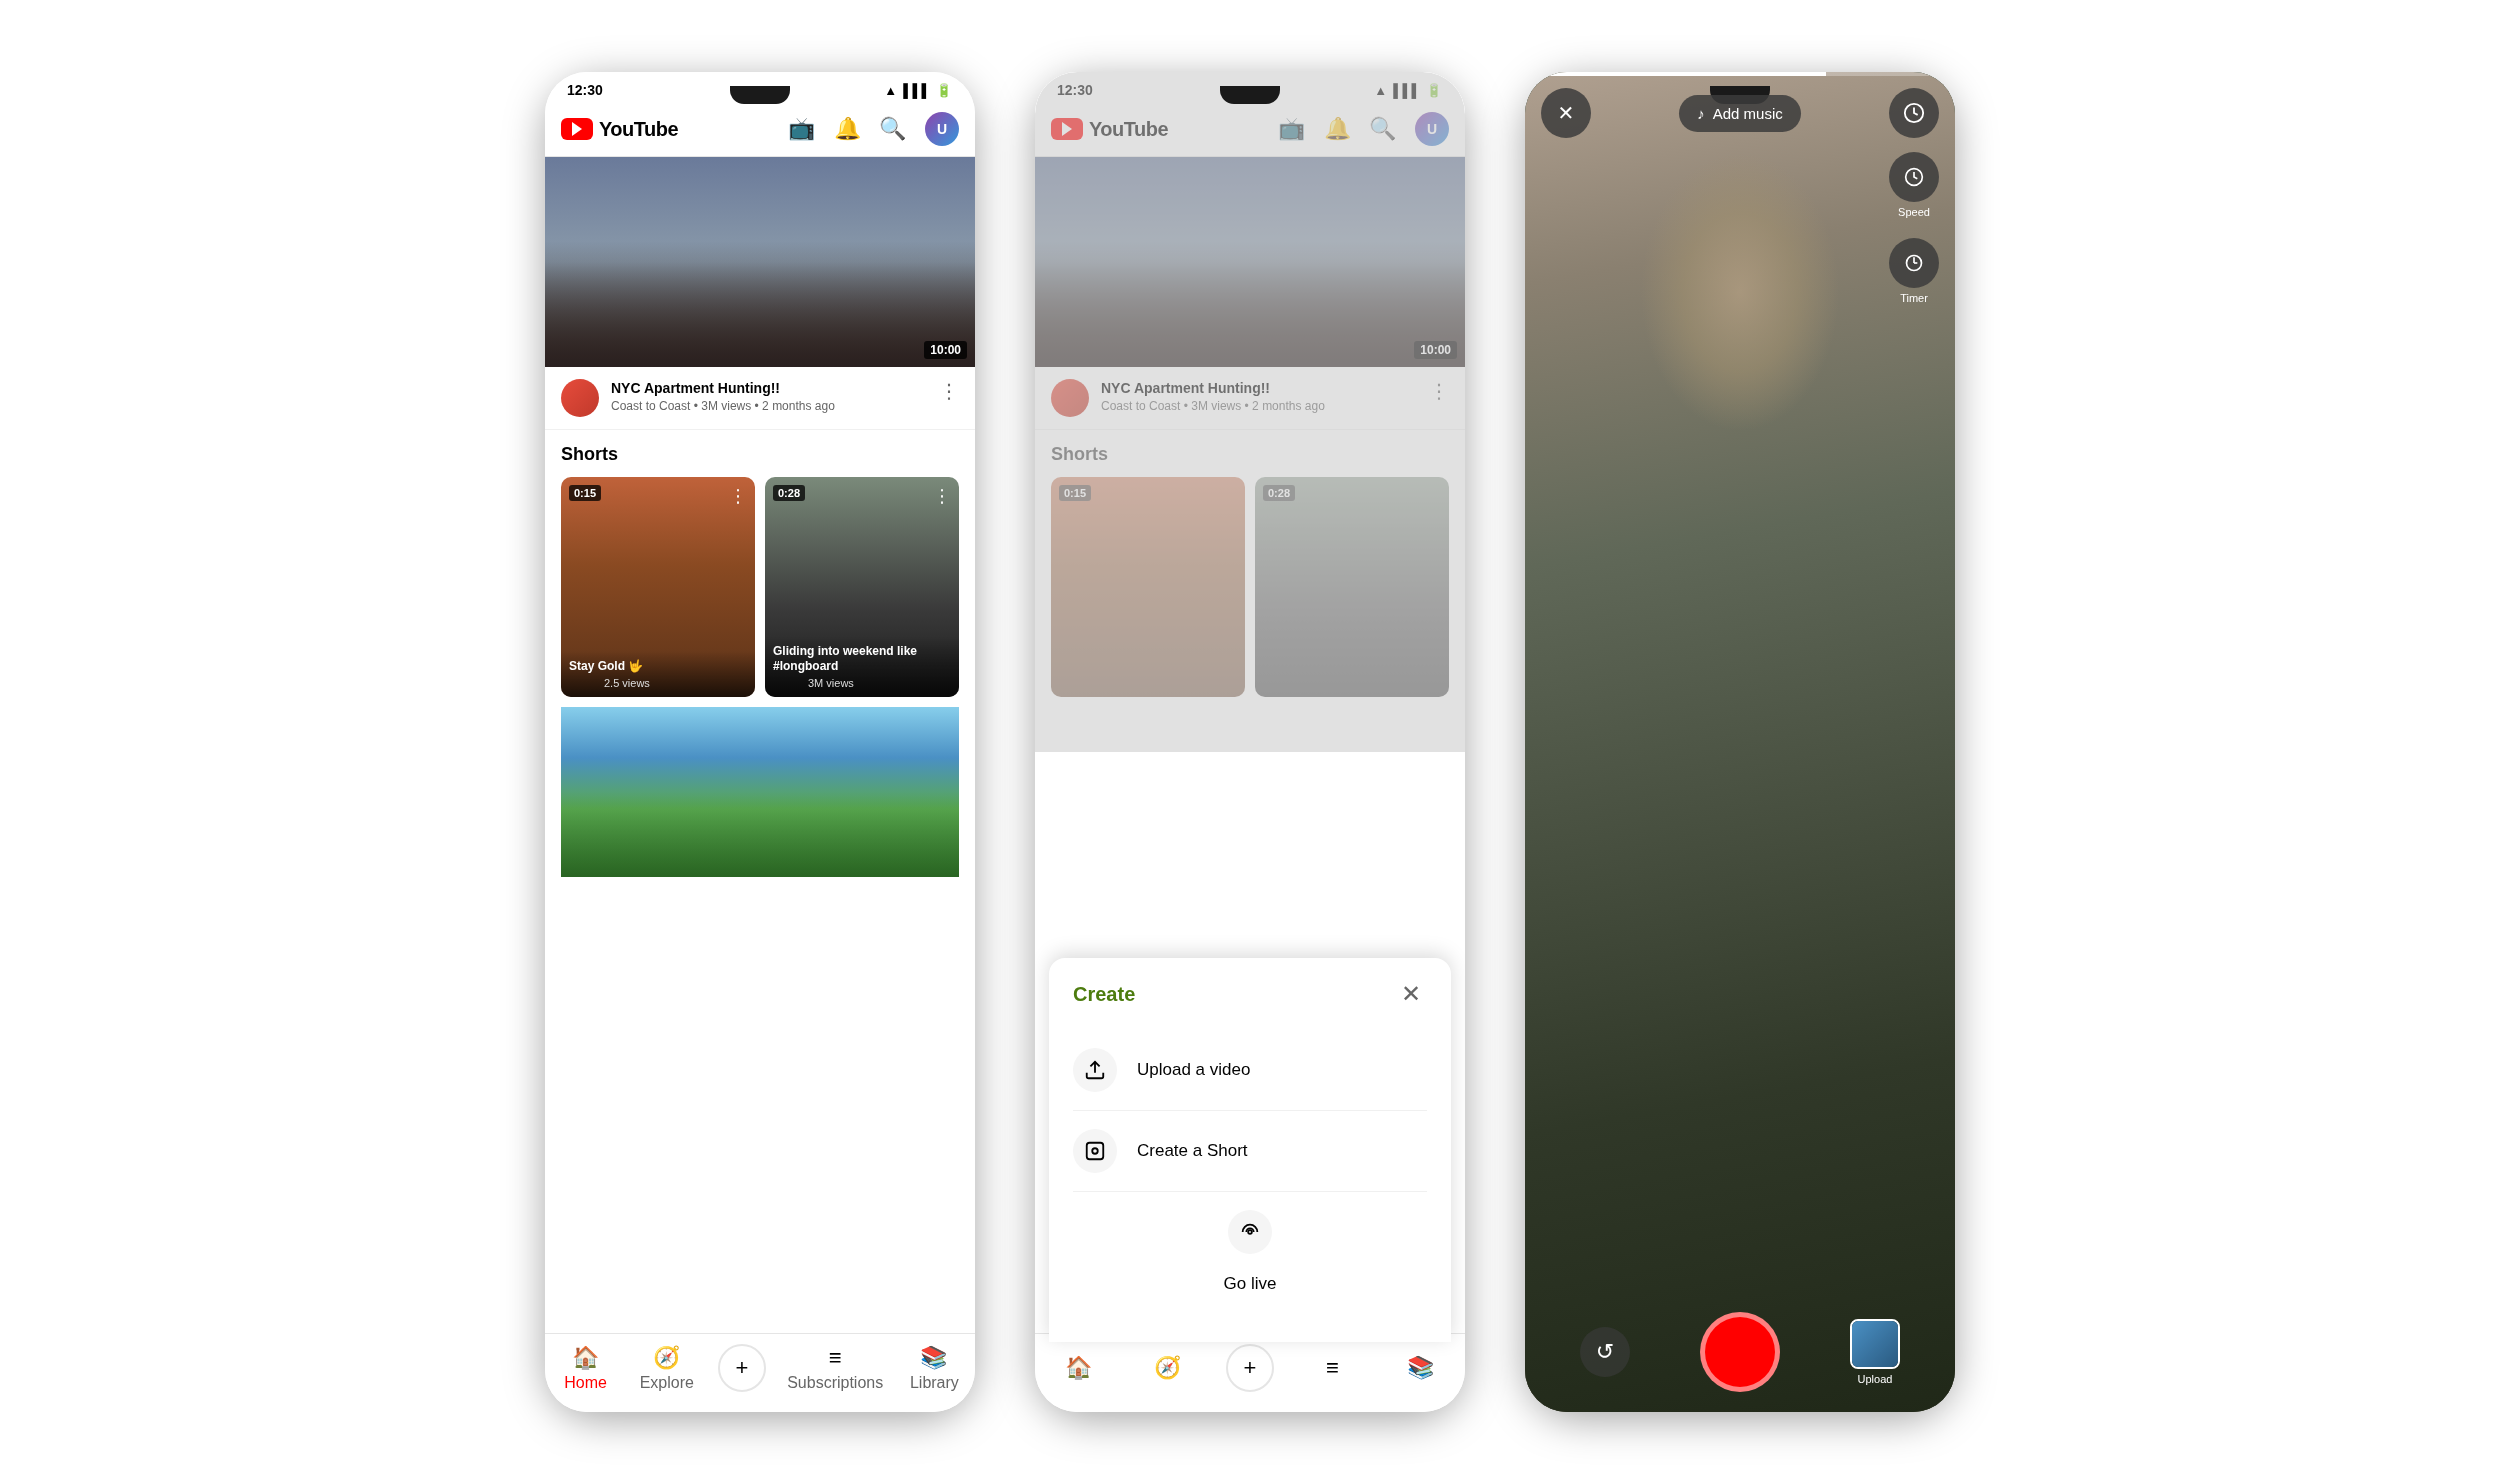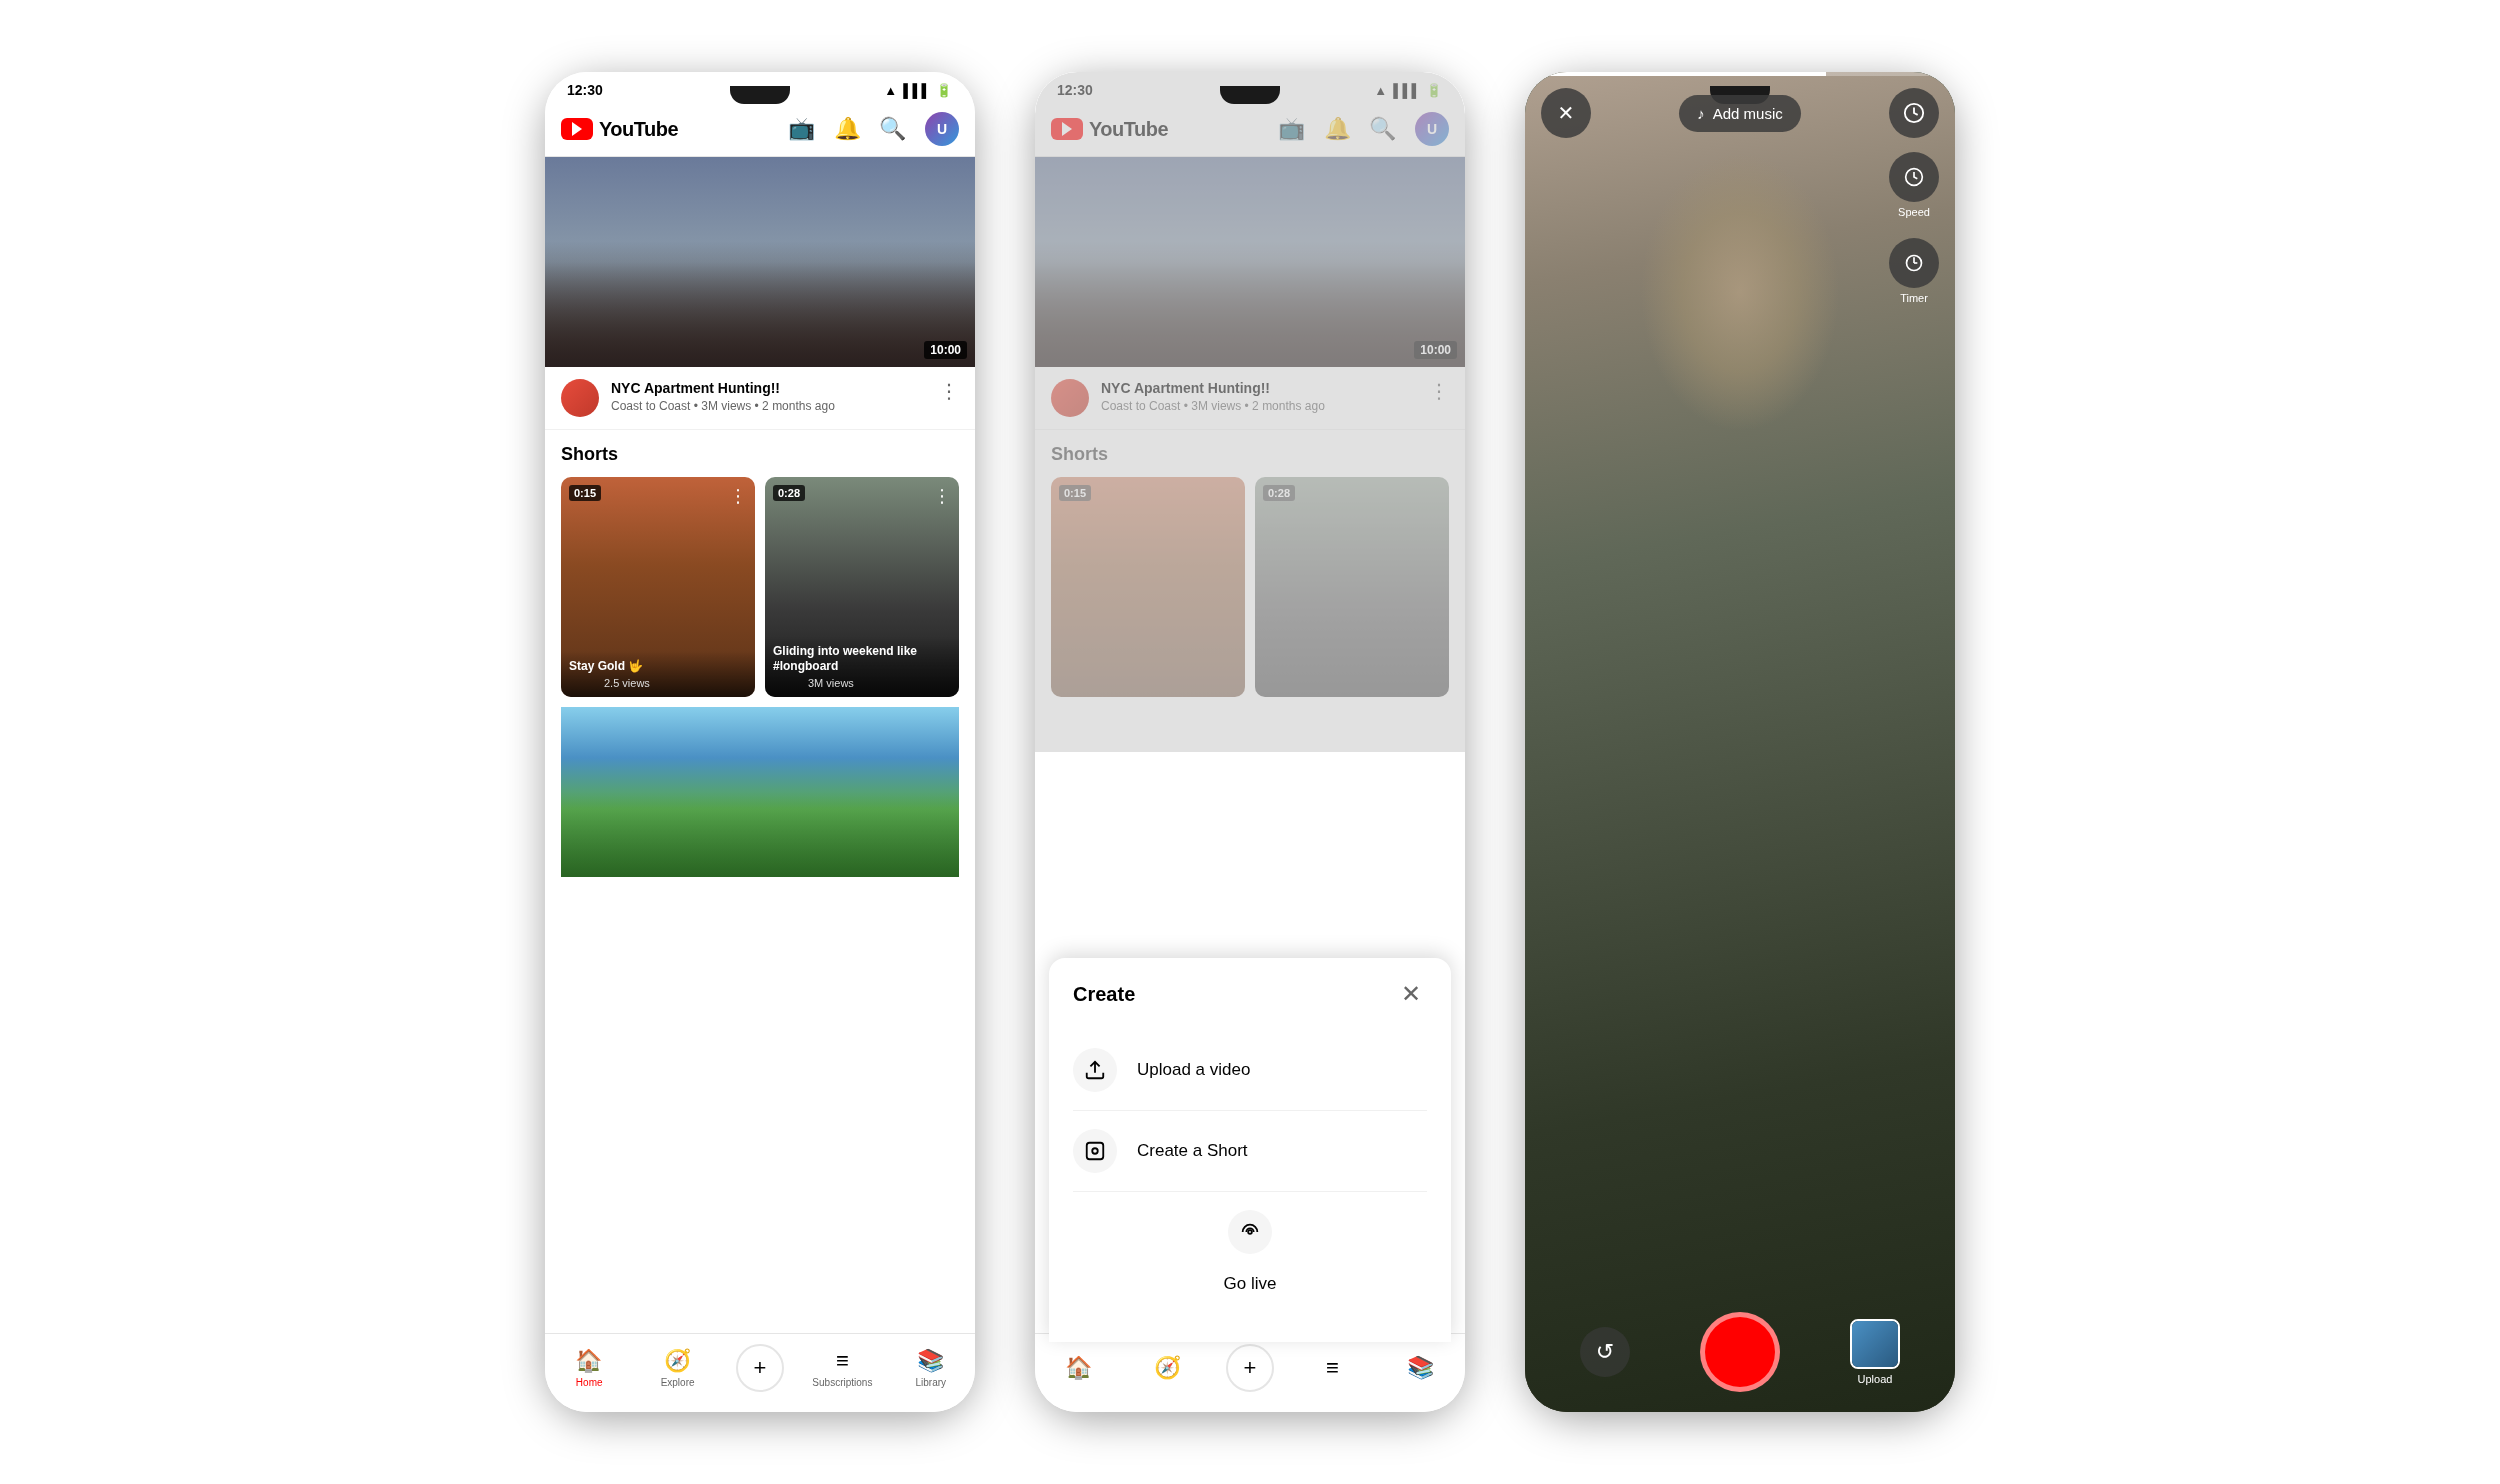--- a/index.html
+++ b/index.html
@@ -210,21 +210,21 @@
       display: flex;
       align-items: center;
       justify-content: space-around;
       padding: 10px 0 20px;
     }
     .nav-item {
       display: flex; flex-direction: column; align-items: center; gap: 3px;
       cursor: pointer; min-width: 60px;
     }
     .nav-icon { font-size: 22px; }
-    .nav-label { font-size: 10px; color: #666; }
+    .nav-label { font-size: 16px; color: #666; }
     .nav-label.active { color: #FF0000; }
     .nav-icon.active { color: #FF0000; }
     .nav-create {
       width: 48px; height: 48px; border-radius: 50%;
       border: 2px solid #e5e5e5;
       display: flex; align-items: center; justify-content: center;
       font-size: 22px; cursor: pointer; color: #030303;
     }
 
     
@@ -236,21 +236,21 @@
       left: 14px;
       right: 14px;
       padding: 20px 24px 30px;
       box-shadow: 0 -4px 20px rgba(0,0,0,0.15);
       z-index: 20;
     }
     .modal-header {
       display: flex; justify-content: space-between; align-items: center;
       margin-bottom: 20px;
     }
-    .modal-title { font-size: 20px; font-weight: 600; color: #000000; }
+    .modal-title { font-size: 20px; font-weight: 600; color: #4d7c0f; }
     .modal-close {
       font-size: 24px; color: #666; cursor: pointer;
       width: 32px; height: 32px; display: flex; align-items: center; justify-content: center;
     }
     .modal-item {
       display: flex; align-items: center; gap: 20px;
       padding: 18px 0;
       border-bottom: 1px solid #f0f0f0;
       cursor: pointer;
     }

